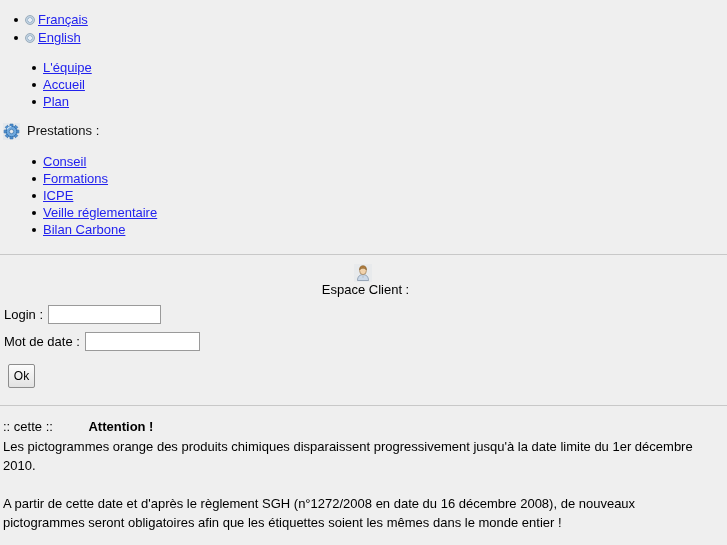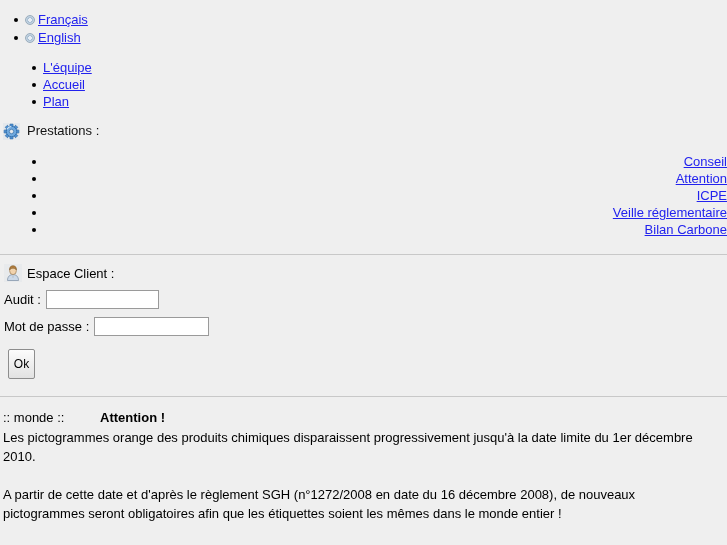--- a/index.html
+++ b/index.html
@@ -92,38 +92,39 @@
     width: 17px;
     height: 17px;
     margin-right: 7px;
     flex: none;
     display: block;
   }
   .prestations-list {
     margin: 13px 0 0 0;
     padding-left: 32px;
   }
-  .prestations-list li { line-height: 17px; text-align: right; }
+  .prestations-list li { line-height: 17px; }
 
   
   hr.sep {
     border: none;
     border-top: 1px solid #c8c8c8;
     margin: 0;
     height: 0;
     width: 100%;
   }
 
   
   .client-header {
     display: flex;
     align-items: center;
     padding-left: 4px;
     margin-top: 9px;
     font-size: 13px;
+    flex-direction: column;
   }
   .user-icon {
     width: 18px;
     height: 18px;
     margin-right: 5px;
     flex: none;
     display: block;
   }
 
   .field-row {
@@ -152,21 +153,21 @@
 
   .ok-row {
     padding-left: 8px;
     margin-top: 13px;
   }
   button.ok-button {
     font-family: "Liberation Sans", sans-serif;
     font-size: 12px;
     color: #000;
     width: 27px;
-    height: 30px;
+    height: 24px;
     padding: 0;
     border: 1px solid #8d8d8d;
     border-radius: 2px;
     background: linear-gradient(#fcfcfc, #e2e2e2);
     cursor: pointer;
   }
 
   
   .news-wrap {
     margin-top: 13px;
@@ -222,56 +223,56 @@
       <circle cx="0" cy="0" r="5.2" fill="#6ea8de" stroke="#2f6ba6" stroke-width="0.8"></circle>
       <circle cx="0" cy="0" r="2.2" fill="#e4e8ec" stroke="#2f6ba6" stroke-width="0.7"></circle>
       <path d="M -4.2 -2.6 A 5 5 0 0 1 -0.6 -5" stroke="#cfe3f5" stroke-width="1.1" fill="none" stroke-linecap="round"></path>
     </g>
   </svg>
   <span>Prestations :</span>
 </div>
 
 <ul class="prestations-list">
   <li><a href="#">Conseil</a></li>
-  <li><a href="#">Attention</a></li>
+  <li><a href="#">Formations</a></li>
   <li><a href="#">ICPE</a></li>
   <li><a href="#">Veille réglementaire</a></li>
   <li><a href="#">Bilan Carbone</a></li>
 </ul>
 
 <hr class="sep" style="margin-top:16px">
 
 <div class="client-header">
   <svg class="user-icon" viewBox="0 0 18 18">
     <rect x="0" y="0" width="18" height="18" fill="#e8eaec"></rect>
     <path d="M3.5 16.5 C3.5 12.4 5.9 10.6 9 10.6 C12.1 10.6 14.5 12.4 14.5 16.5 Z" fill="#ccd9e8" stroke="#7b8ea3" stroke-width="0.7"></path>
     <path d="M8.1 10.3 L9.9 10.3 L9 13.6 Z" fill="#f2f5f8" stroke="#90a3b5" stroke-width="0.4"></path>
     <ellipse cx="9" cy="6.6" rx="3.4" ry="4" fill="#f2d3ad" stroke="#9a7a52" stroke-width="0.7"></ellipse>
     <path d="M5.6 5.8 C5.6 2.6 7.2 1.8 9 1.8 C10.8 1.8 12.4 2.6 12.4 5.8 C11.6 4.6 10.4 4.2 9 4.2 C7.6 4.2 6.4 4.6 5.6 5.8 Z" fill="#b5803f" stroke="#7a5526" stroke-width="0.6"></path>
   </svg>
   <span>Espace Client :</span>
 </div>
 
 <div class="field-row">
-  <span class="field-label">Audit :</span>
+  <span class="field-label">Login :</span>
   <input id="login-field" class="text-field" type="text" placeholder="" style="">
 </div>
 
 <div class="field-row">
-  <span class="field-label">Mot de passe :</span>
+  <span class="field-label">Mot de date :</span>
   <input id="password-field" class="text-field" type="password" placeholder="" style="">
 </div>
 
 <div class="ok-row">
   <button class="ok-button">Ok</button>
 </div>
 
 <hr class="sep" style="margin-top:17px">
 
 <div class="news-wrap">
   <div class="news-head">
-    <span class="news-tag">:: monde :: </span><span class="news-strong">Attention !</span>
+    <span class="news-tag">:: cette :: </span><span class="news-strong">Attention !</span>
   </div>
   <div class="news-body">
     <p>Les pictogrammes orange des produits chimiques disparaissent progressivement jusqu'à la date limite du 1er décembre 2010.</p>
     <p>A partir de cette date et d'après le règlement SGH (n°1272/2008 en date du 16 décembre 2008), de nouveaux pictogrammes seront obligatoires afin que les étiquettes soient les mêmes dans le monde entier !</p>
   </div>
 </div>
 
 </body></html>

